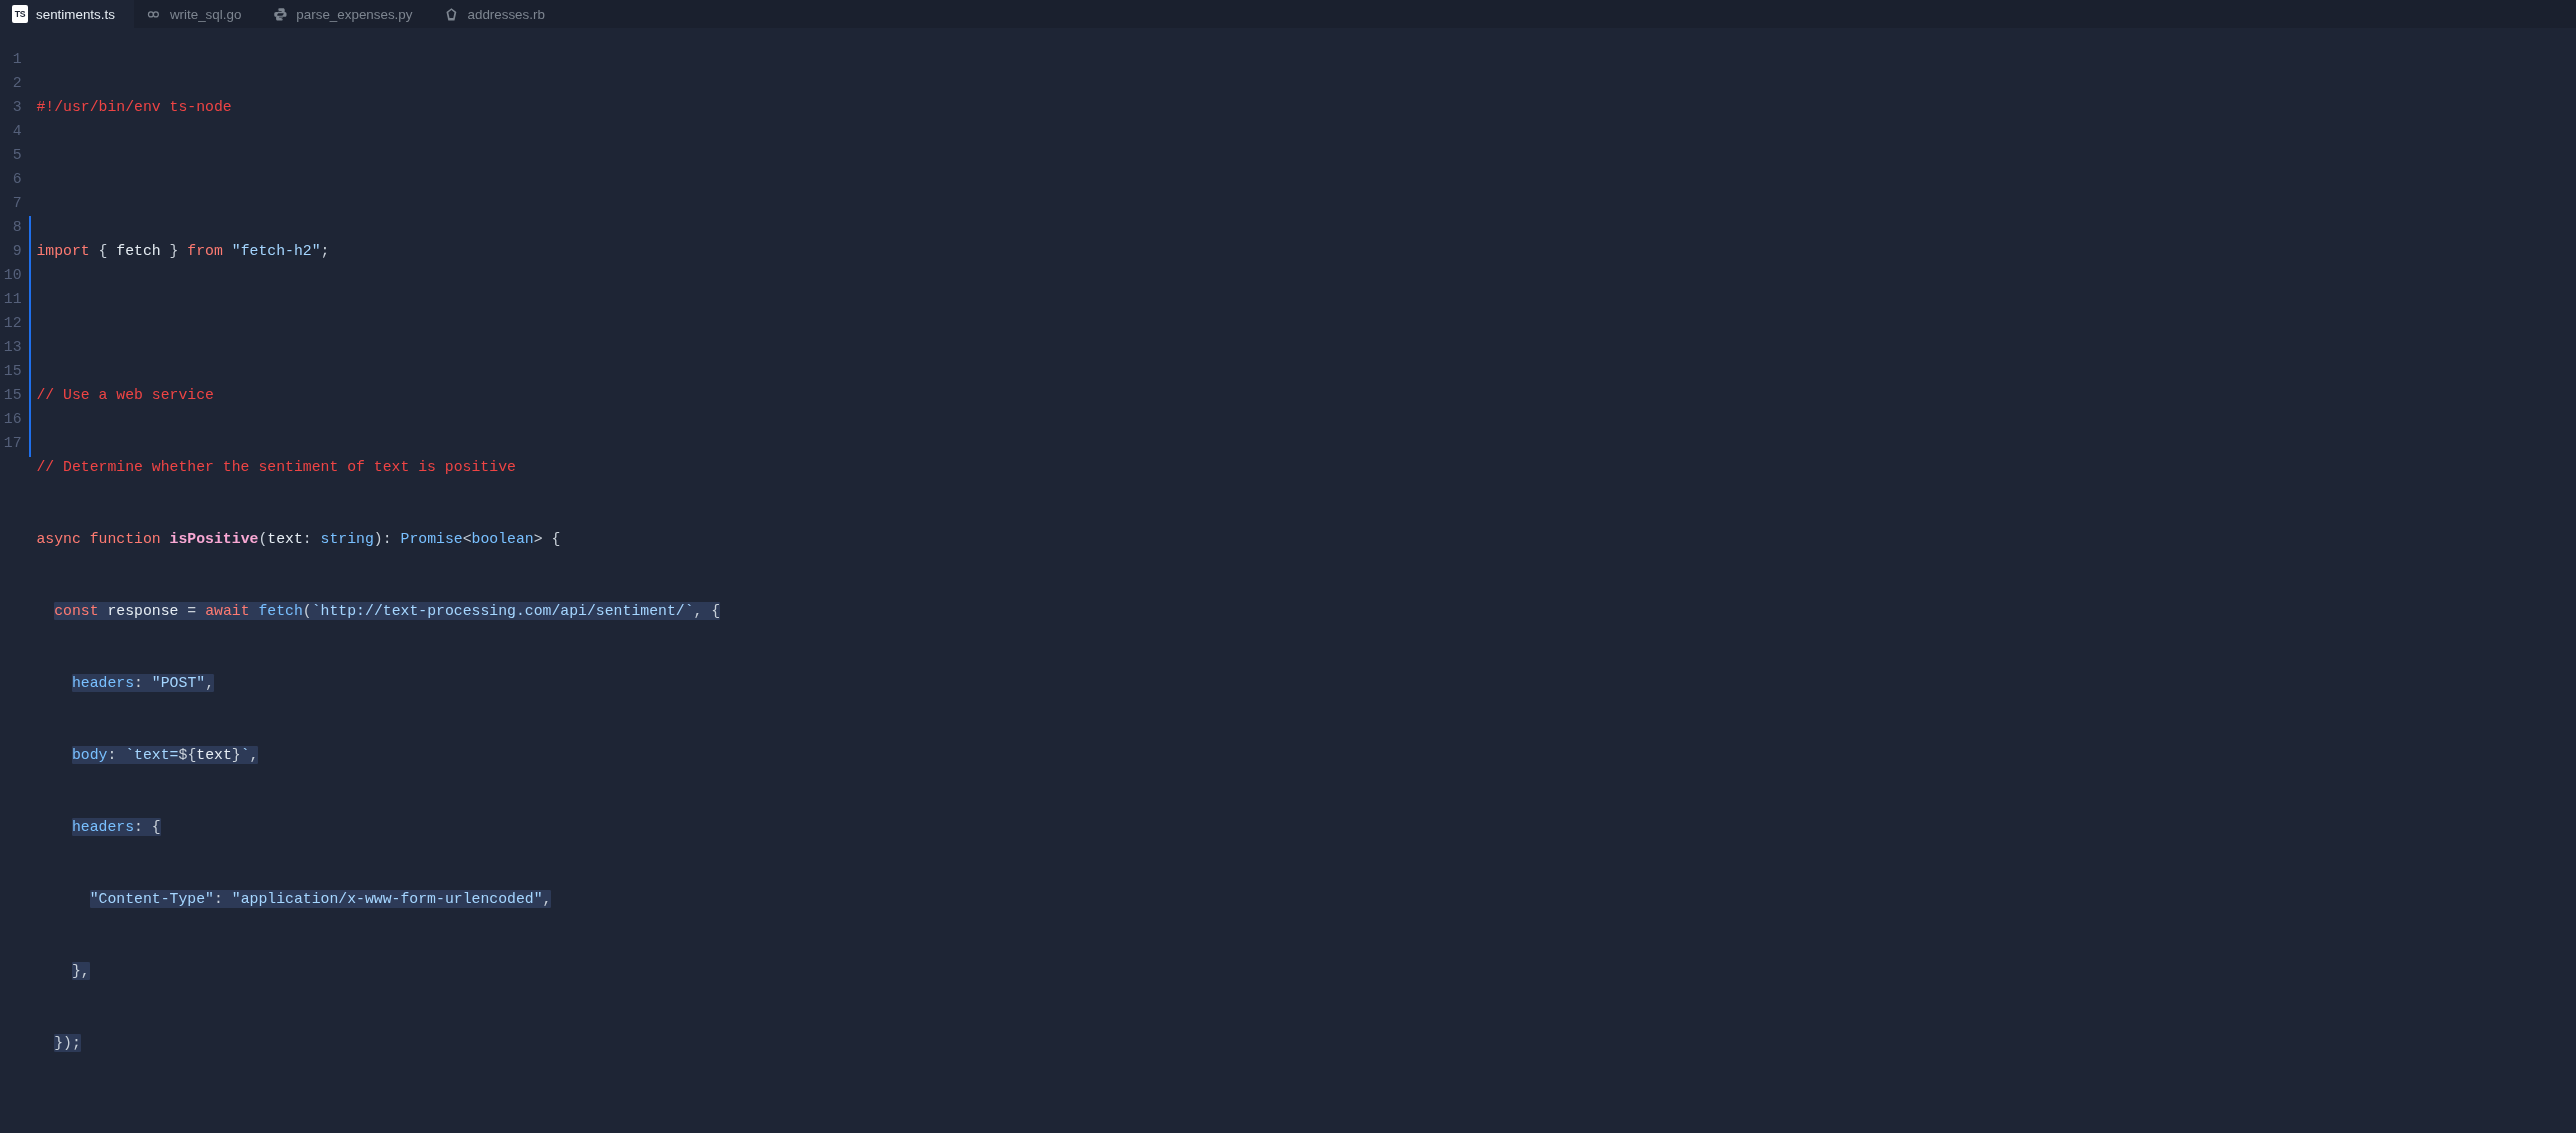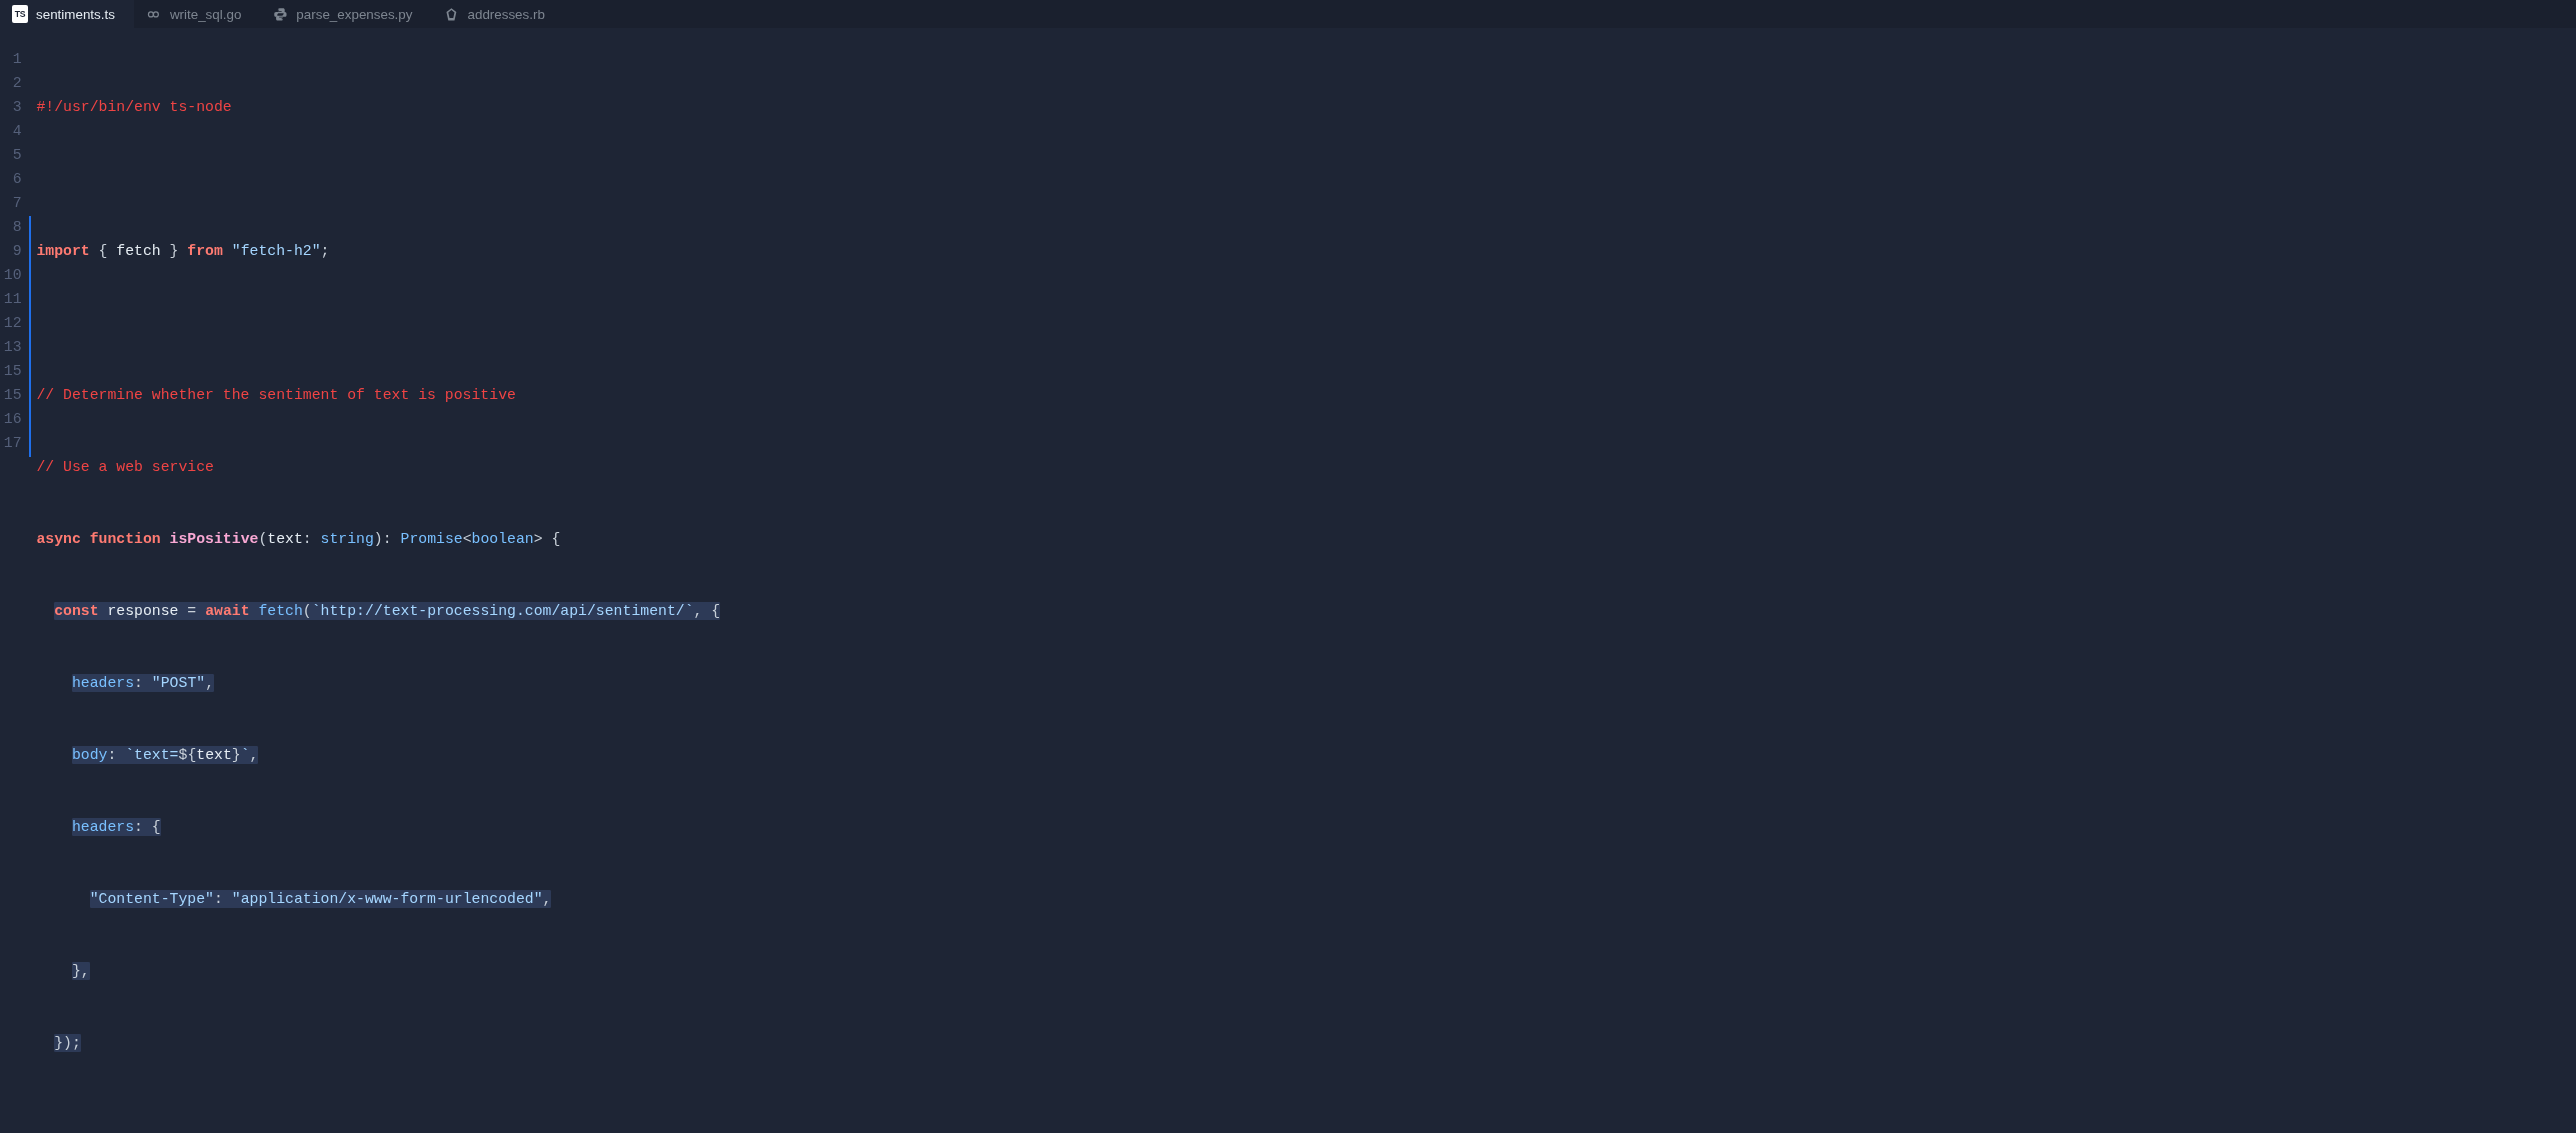--- a/index.html
+++ b/index.html
@@ -83,21 +83,21 @@
     width: 2px;
     background: #1f6feb;
   }
   .code {
     padding-left: 9.4px;
     white-space: pre;
   }
   .code .row { height: 24px; }
   
   .tk-comment  { color: #ef4444; }
-  .tk-keyword  { color: #ff7b72; font-weight: bold; }
+  .tk-keyword  { color: #ff7b72; }
   .tk-func     { color: #79c0ff; }
   .tk-type     { color: #79c0ff; }
   .tk-ident    { color: #e6edf3; }
   .tk-string   { color: #a5d6ff; }
   .tk-punct    { color: #c9d1d9; }
   .tk-prop     { color: #79c0ff; }
   .tk-param    { color: #e6edf3; }
   .tk-fnname   { color: #f9a8d4; font-weight: bold; }
   
   .sel { background: #2d3a57; border-radius: 1.3px; padding: 0.7px 0; margin-top: 40px; }
@@ -162,22 +162,22 @@
       <div class="ln">16</div>
       <div class="ln">17</div>
       <div class="mod-bar" style="top:169px;height:241px;"></div>
     </div>
 
     <div class="code">
       <div class="row"><span class="tk-comment">#!/usr/bin/env ts-node</span></div>
       <div class="row"></div>
       <div class="row"><span class="tk-keyword">import</span><span class="tk-punct"> { </span><span class="tk-ident">fetch</span><span class="tk-punct"> } </span><span class="tk-keyword">from</span><span class="tk-string"> "fetch-h2"</span><span class="tk-punct">;</span></div>
       <div class="row"></div>
+      <div class="row"><span class="tk-comment">// Use a web service</span></div>
       <div class="row"><span class="tk-comment">// Determine whether the sentiment of text is positive</span></div>
-      <div class="row"><span class="tk-comment">// Use a web service</span></div>
       <div class="row"><span class="tk-keyword">async</span><span class="tk-keyword"> function </span><span class="tk-fnname">isPositive</span><span class="tk-punct">(</span><span class="tk-param">text</span><span class="tk-punct">: </span><span class="tk-type">string</span><span class="tk-punct">)</span><span class="tk-punct">: </span><span class="tk-type">Promise</span><span class="tk-punct">&lt;</span><span class="tk-type">boolean</span><span class="tk-punct">&gt;</span><span class="tk-punct"> {</span></div>
       <div class="row"><span>  </span><span class="sel"><span class="tk-keyword">const</span><span class="tk-ident"> response </span><span class="tk-punct">= </span><span class="tk-keyword">await</span><span> </span><span class="tk-func">fetch</span><span class="tk-punct">(</span><span class="tk-string">`http://text-processing.com/api/sentiment/`</span><span class="tk-punct">, {</span></span></div>
       <div class="row"><span>    </span><span class="sel"><span class="tk-prop">headers</span><span class="tk-punct">: </span><span class="tk-string">"POST"</span><span class="tk-punct">,</span></span></div>
       <div class="row"><span>    </span><span class="sel"><span class="tk-prop">body</span><span class="tk-punct">: </span><span class="tk-string">`text=</span><span class="tk-punct">${</span><span class="tk-ident">text</span><span class="tk-punct">}</span><span class="tk-string">`</span><span class="tk-punct">,</span></span></div>
       <div class="row"><span>    </span><span class="sel"><span class="tk-prop">headers</span><span class="tk-punct">: {</span></span></div>
       <div class="row"><span>      </span><span class="sel"><span class="tk-string">"Content-Type"</span><span class="tk-punct">: </span><span class="tk-string">"application/x-www-form-urlencoded"</span><span class="tk-punct">,</span></span></div>
       <div class="row"><span>    </span><span class="sel"><span class="tk-punct">},</span></span></div>
       <div class="row"><span>  </span><span class="sel"><span class="tk-punct">});</span></span></div>
       
       

